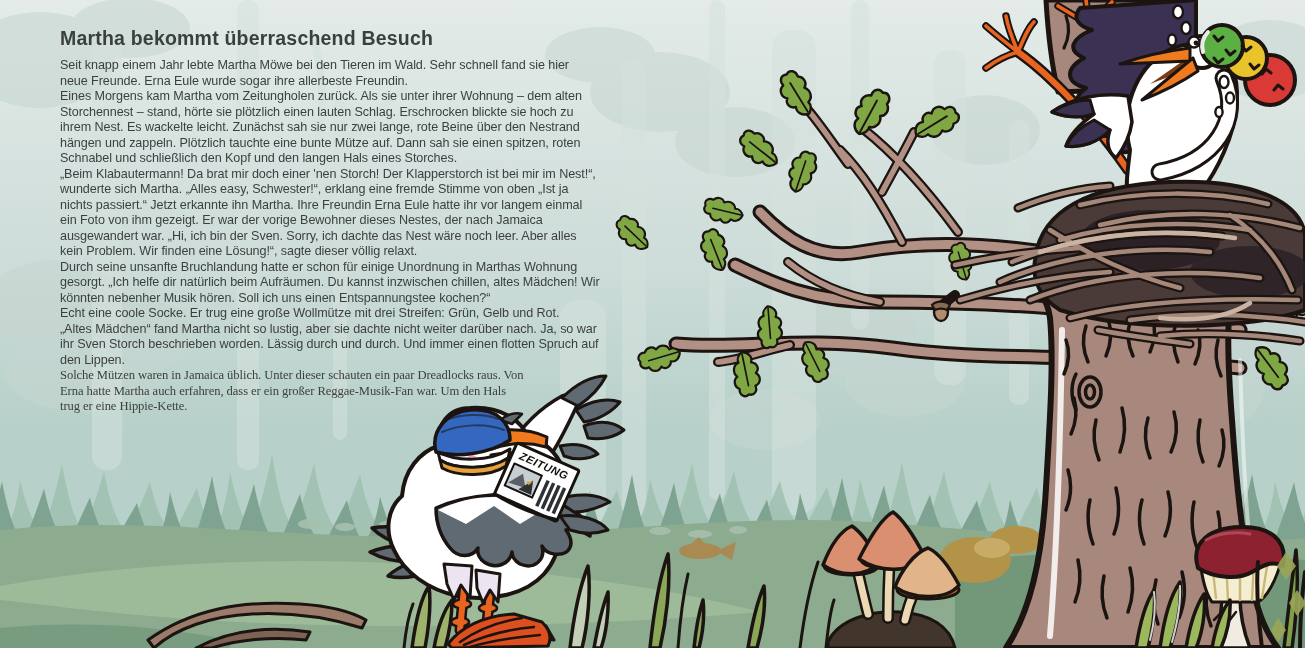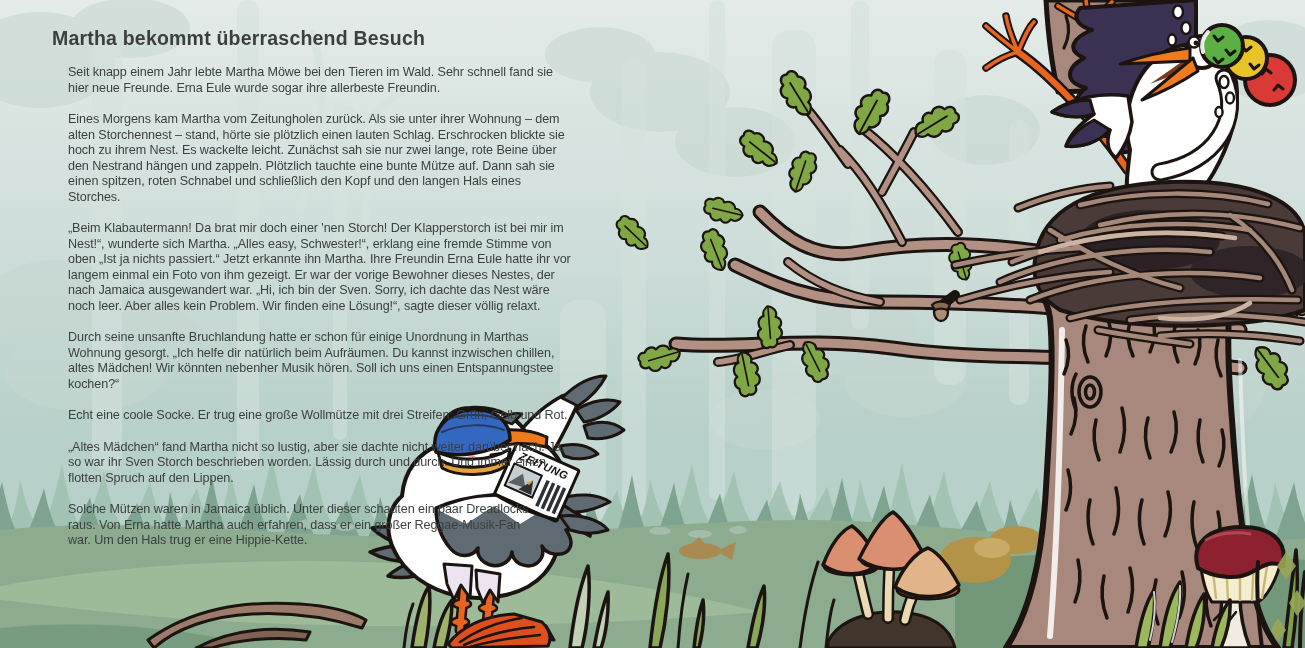--- a/index.html
+++ b/index.html
@@ -4,29 +4,29 @@
 <style>
   html,body{margin:0;padding:0;background:#888;}
   .stage{
     position:relative;width:1305px;height:648px;overflow:hidden;
     background:linear-gradient(to bottom,var(--bg-top,#e4ebe9) 0%,var(--bg-mid,#ccdcd8) 42%,var(--bg-low,#b7d0c9) 66%,var(--bg-low,#b7d0c9) 100%);
     font-family:"Liberation Sans",sans-serif;
   }
   .stage svg{position:absolute;inset:0;display:block;}
   svg path, svg ellipse, svg circle, svg rect{stroke-linejoin:round;stroke-linecap:round;}
   .text-block{
-    position:absolute;left:52px;top:27px;width:540px;color:var(--text,#3b403e);
+    position:absolute;left:60px;top:27px;width:540px;color:var(--text,#3b403e);
   }
   .text-block h1{
     margin:0 0 9px 0;font-size:19.5px;font-weight:700;letter-spacing:.2px;line-height:1.15;
   }
   .text-block p{
-    margin:16px;font-size:12.6px;line-height:15.5px;letter-spacing:-.08px;
+    margin:0;font-size:12.6px;line-height:15.5px;letter-spacing:-.08px;
   }
-  .text-block p.narrow{max-width:468px;}
+  .text-block p.narrow{max-width:468px;font-family:Liberation Serif, serif;}
   #np-title{font-family:"Liberation Sans",sans-serif;font-weight:bold;font-style:italic;font-size:11px;letter-spacing:.6px;fill:#16130f;}
 </style>
 </head>
 <body>
 
 <div class="stage">
 
 <svg viewBox="0 0 1305 648" width="1305" height="648" aria-hidden="true">
   <defs>
     <g id="leaf">

